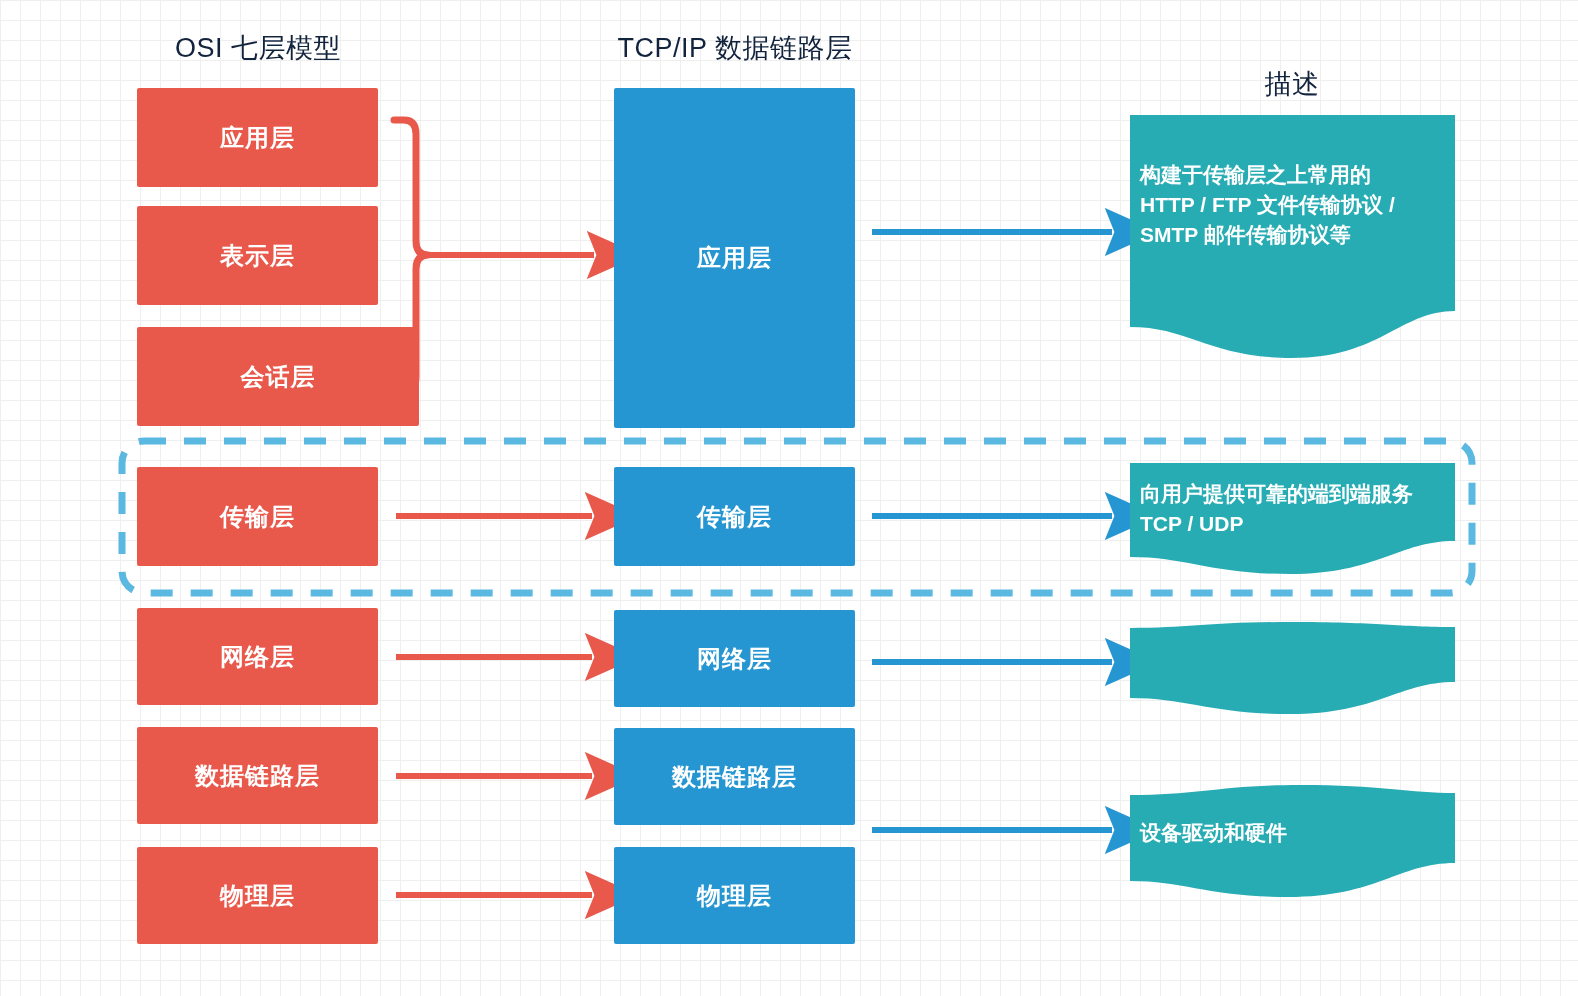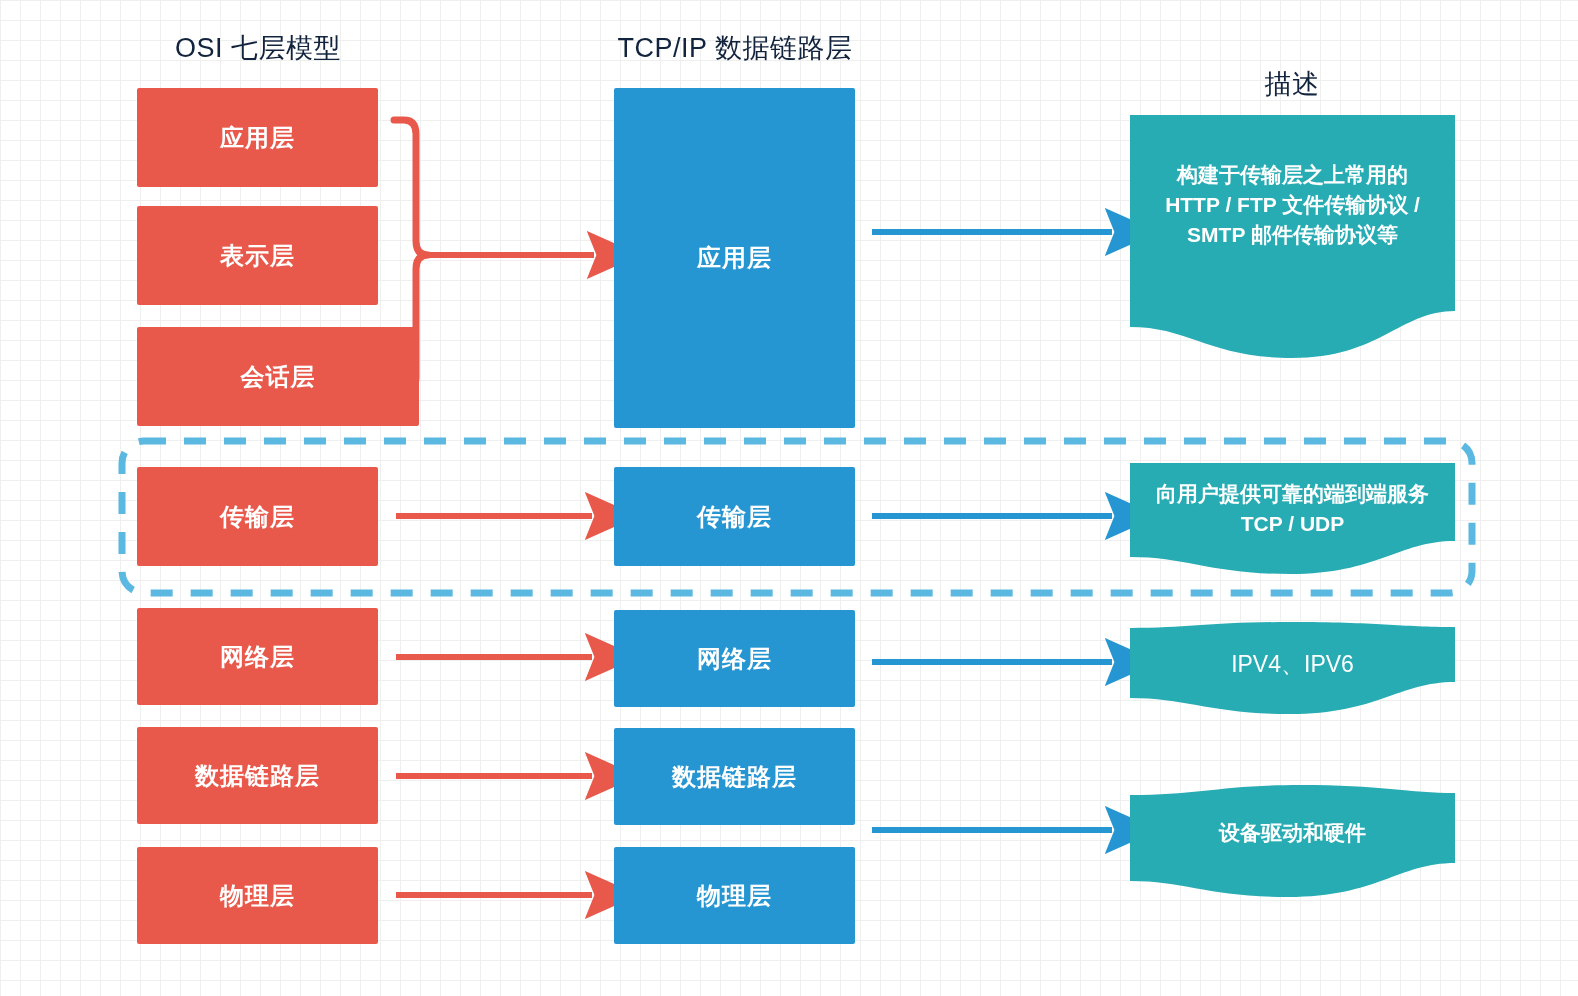--- a/index.html
+++ b/index.html
@@ -67,21 +67,20 @@
     position: absolute;
     inset: 0;
     width: 100%;
     height: 100%;
     display: block;
   }
   .desc-text {
     position: absolute;
     left: 0;
     right: 0;
-    text-align: center;
     color: #ffffff;
     font-size: 21px;
     font-weight: bold;
     line-height: 1.42;
     white-space: pre-line;
     padding: 0 10px;
     box-sizing: border-box;
   }
   .desc-text.regular { font-weight: 600; }
 
@@ -160,21 +159,20 @@
       <path d="M0,0 L325,0 L325,78 C268,78 248,111 160,111 C80,111 58,94 0,94 Z" fill="#27acb4"></path>
     </svg>
     <div class="desc-text" style="top:16px;">向用户提供可靠的端到端服务
 TCP / UDP</div>
   </div>
 
   <div class="desc-box" style="left:1130px; top:622px; width:325px; height:92px;">
     <svg viewBox="0 0 325 92" preserveAspectRatio="none">
       <path d="M0,6 C60,6 80,0 160,0 C248,0 270,5 325,5 L325,60 C268,60 248,92 160,92 C80,92 58,76 0,76 Z" fill="#27acb4"></path>
     </svg>
-    <div class="desc-text regular" style="top:26px; font-size:23px; font-weight:400;">IPV4、IPV6</div>
   </div>
 
   <div class="desc-box" style="left:1130px; top:785px; width:325px; height:118px;padding-left:16px;">
     <svg viewBox="0 0 325 118" preserveAspectRatio="none">
       <path d="M0,10 C70,10 90,0 170,0 C250,0 280,8 325,8 L325,78 C268,78 248,112 158,112 C78,112 56,96 0,96 Z" fill="#27acb4"></path>
     </svg>
     <div class="desc-text" style="top:33px;">设备驱动和硬件</div>
   </div>
 
 </div>

